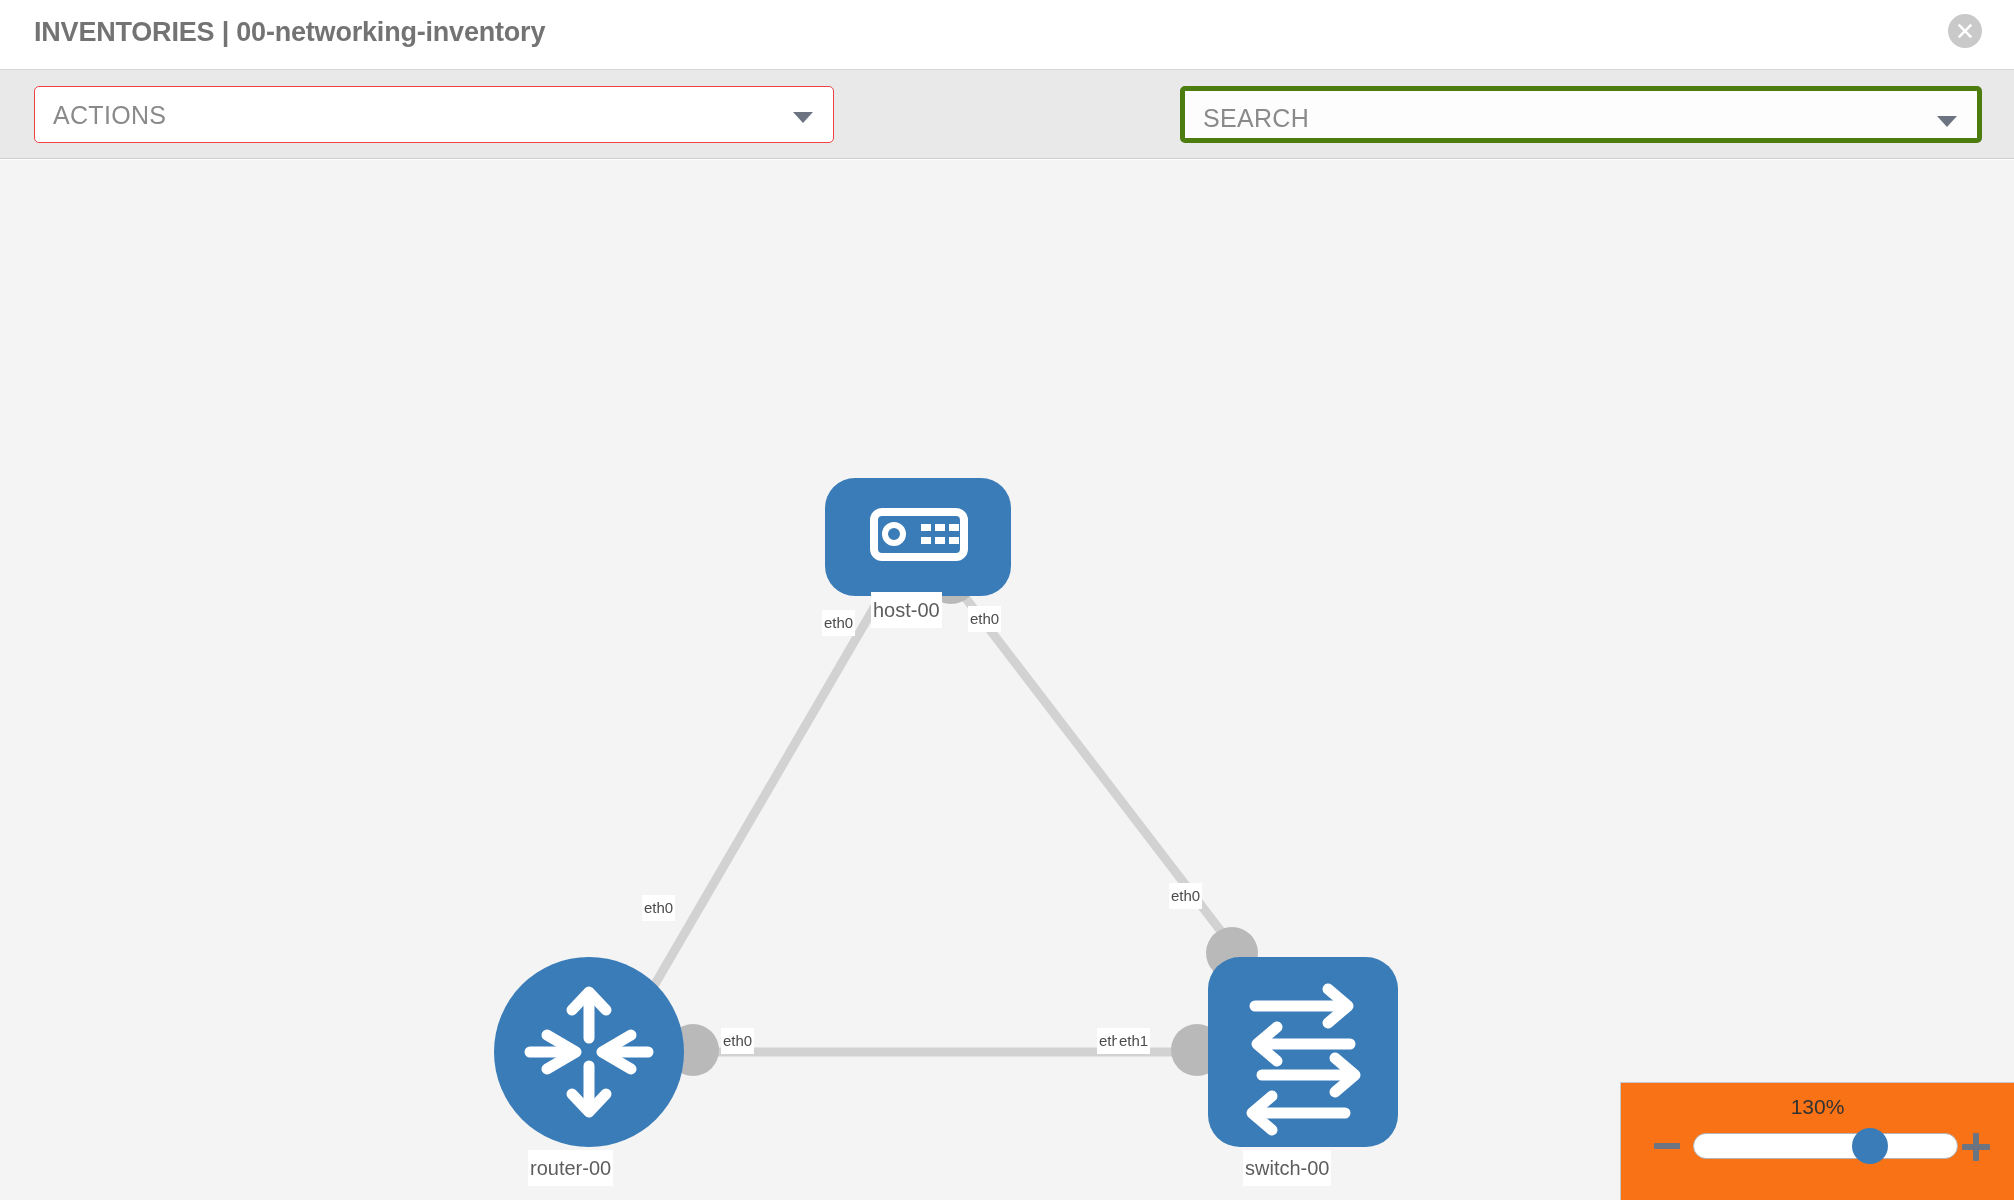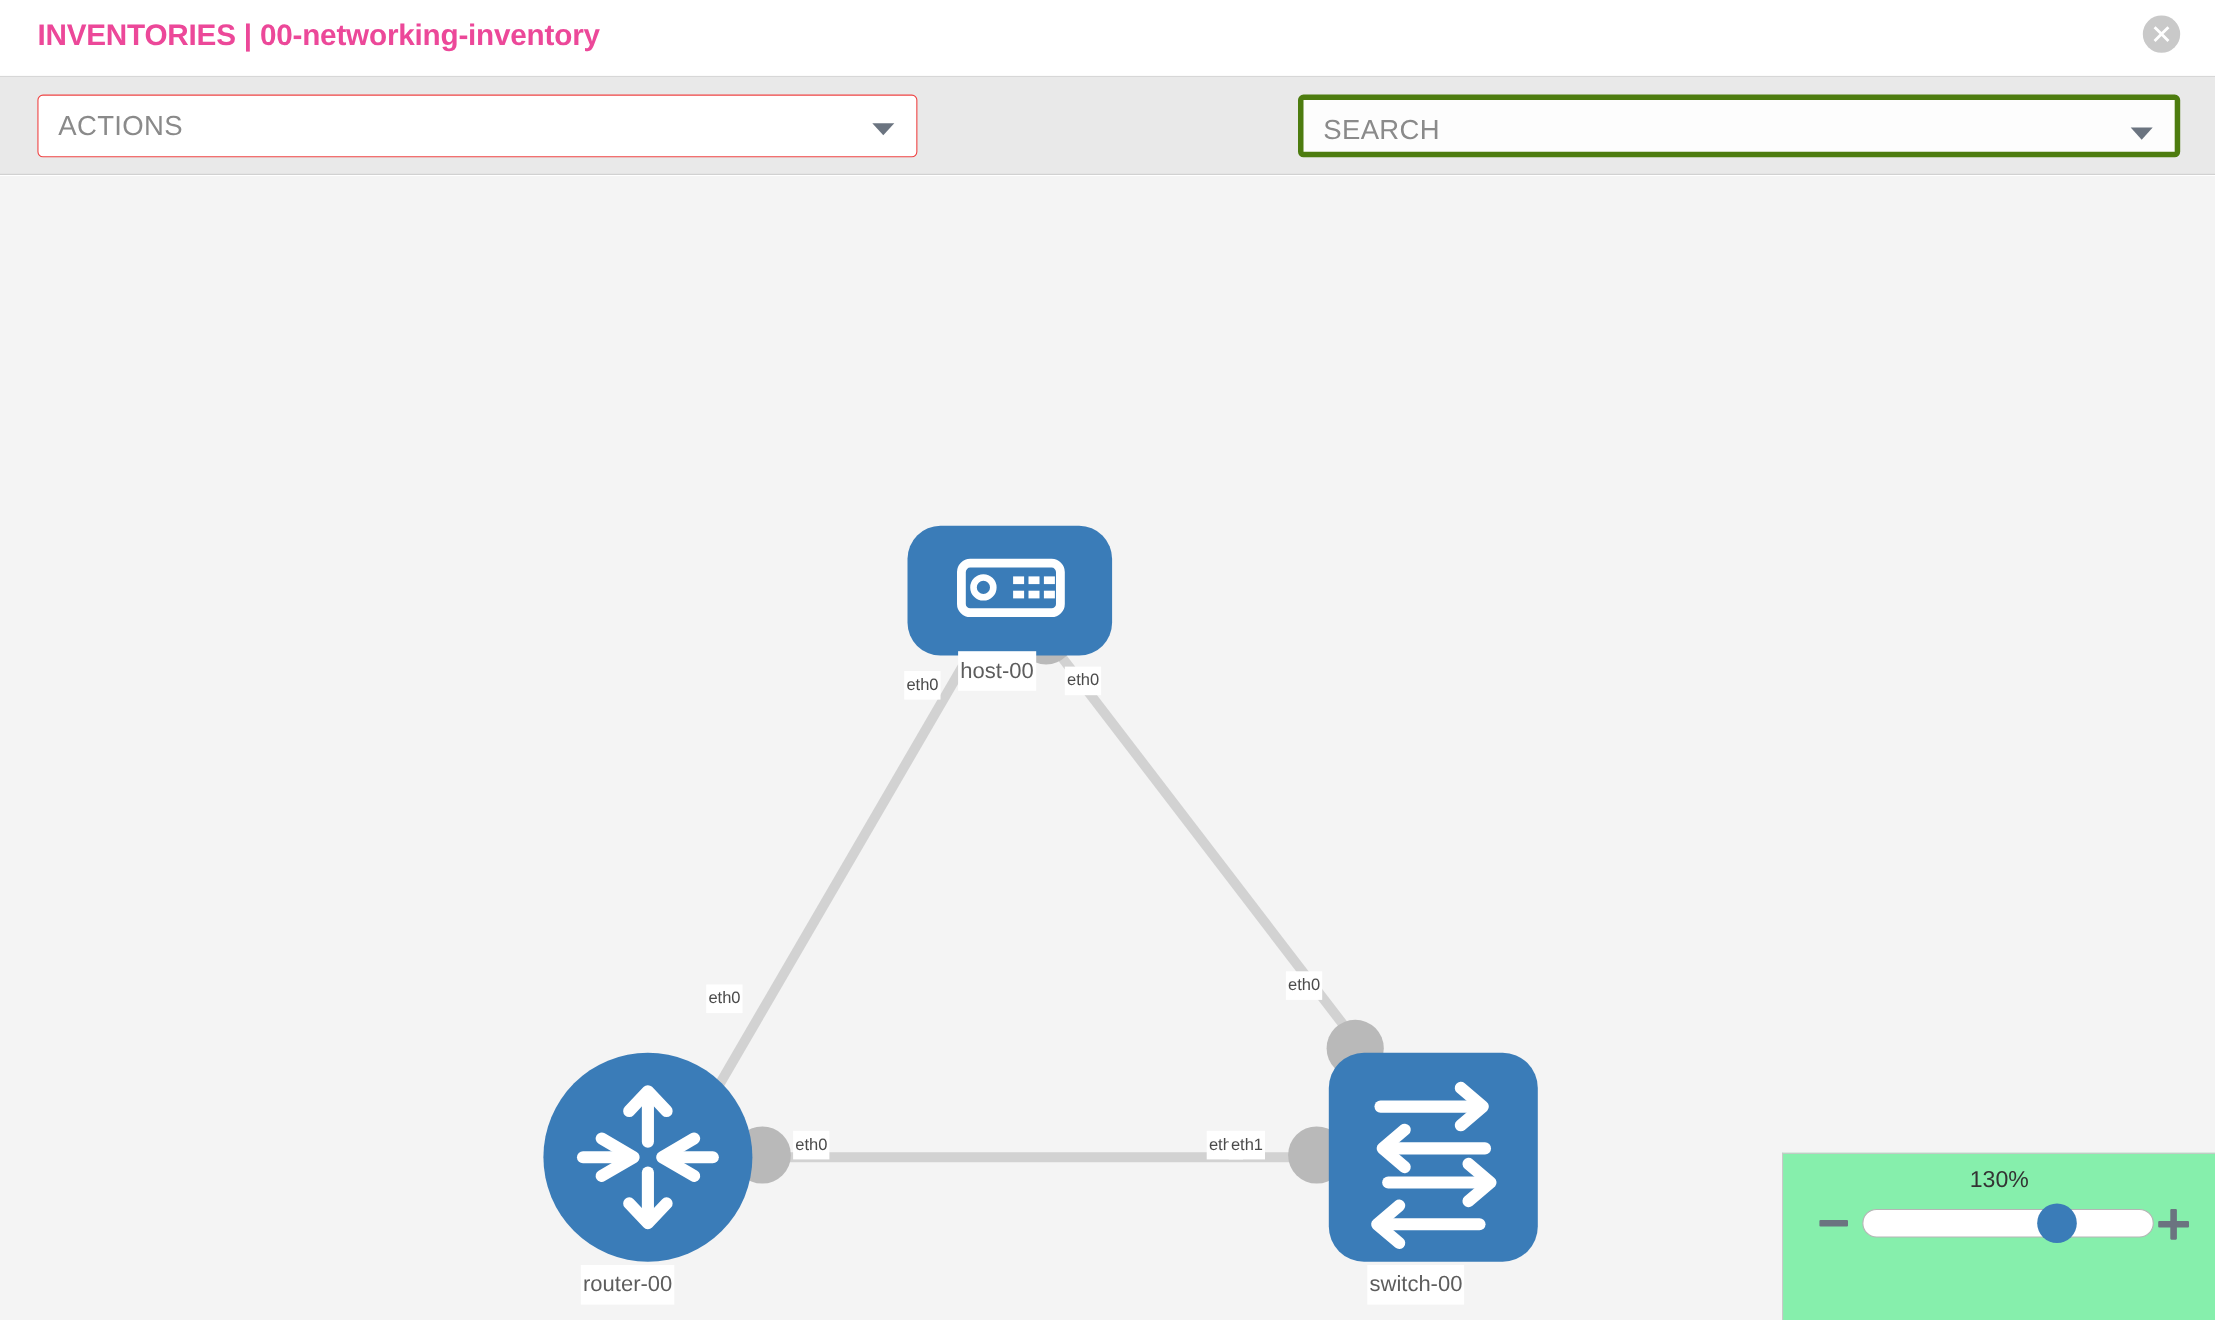--- a/index.html
+++ b/index.html
@@ -13,21 +13,21 @@
   #app { position: relative; width: 2014px; height: 1200px; background: #ffffff; }
 
   
   .header {
     position: absolute; left: 0; top: 0; width: 2014px; height: 70px;
     background: #ffffff;
     border-bottom: 1px solid #d7d7d7;
   }
   .header-title {
     position: absolute; left: 34px; top: 17px;
-    font-size: 27px; font-weight: bold; color: #ec4899;
+    font-size: 27px; font-weight: bold; color: #737373;
     letter-spacing: -0.2px; white-space: nowrap;
   }
   .close-btn {
     position: absolute; right: 32px; top: 14px;
     width: 34px; height: 34px; border-radius: 50%;
     background: #c9c9c9; cursor: pointer;
   }
   .close-btn svg { position: absolute; left: 7px; top: 7px; }
 
   
@@ -103,22 +103,22 @@
     color: #4b4b4b;
     font-size: 15px;
     line-height: 26px;
     white-space: nowrap;
     padding: 0 2px;
   }
 
   
   .zoom-panel {
     position: absolute; right: 0; bottom: 0;
-    width: 394px; height: 152px;
-    background: #86efac;
+    width: 394px; height: 118px;
+    background: #f97316;
     border: 1px solid #c8c8c8;
     border-right: none; border-bottom: none;
   }
   .zoom-value {
     position: absolute; left: 0; right: 0; top: 12px;
     text-align: center; font-size: 21px; color: #333;
   }
   .zoom-minus, .zoom-plus {
     position: absolute; top: 48px;
     color: #6b7480; cursor: pointer;

